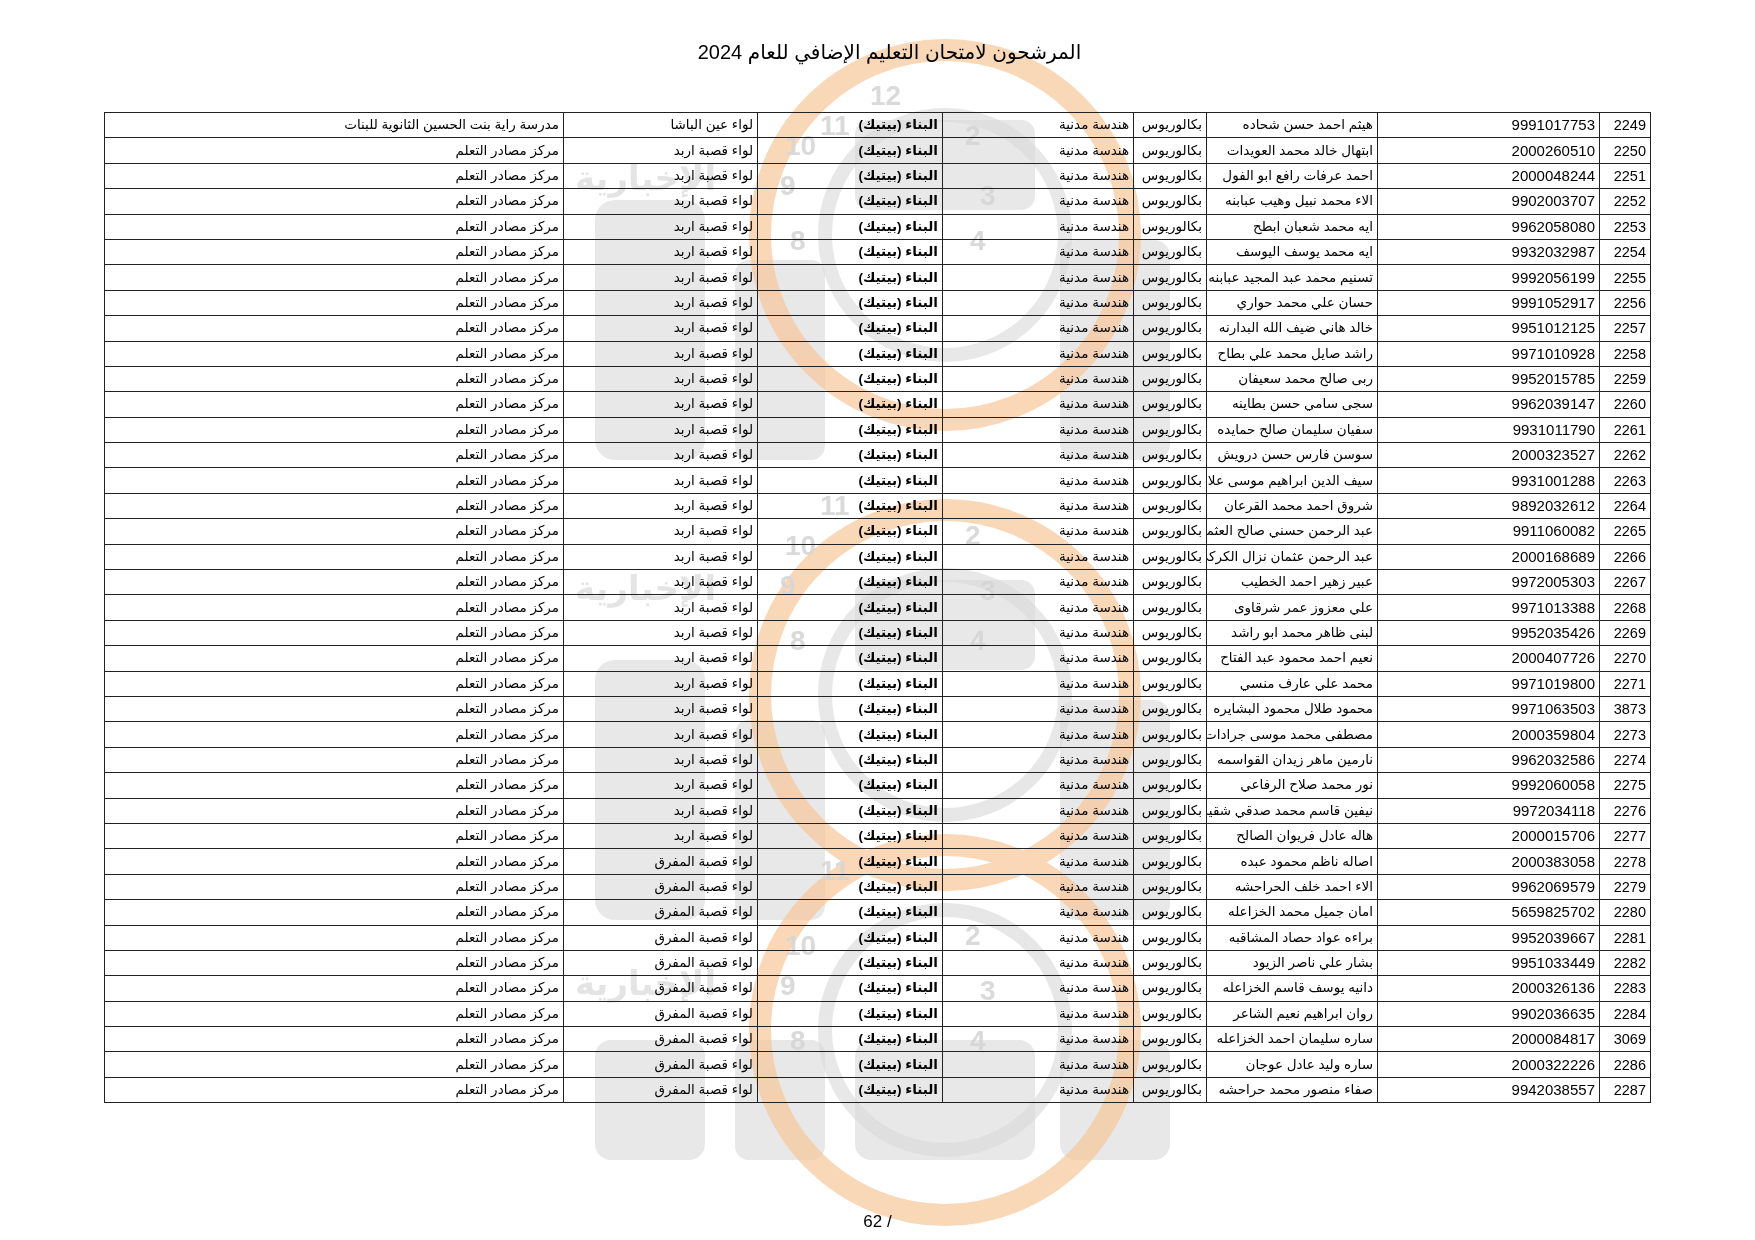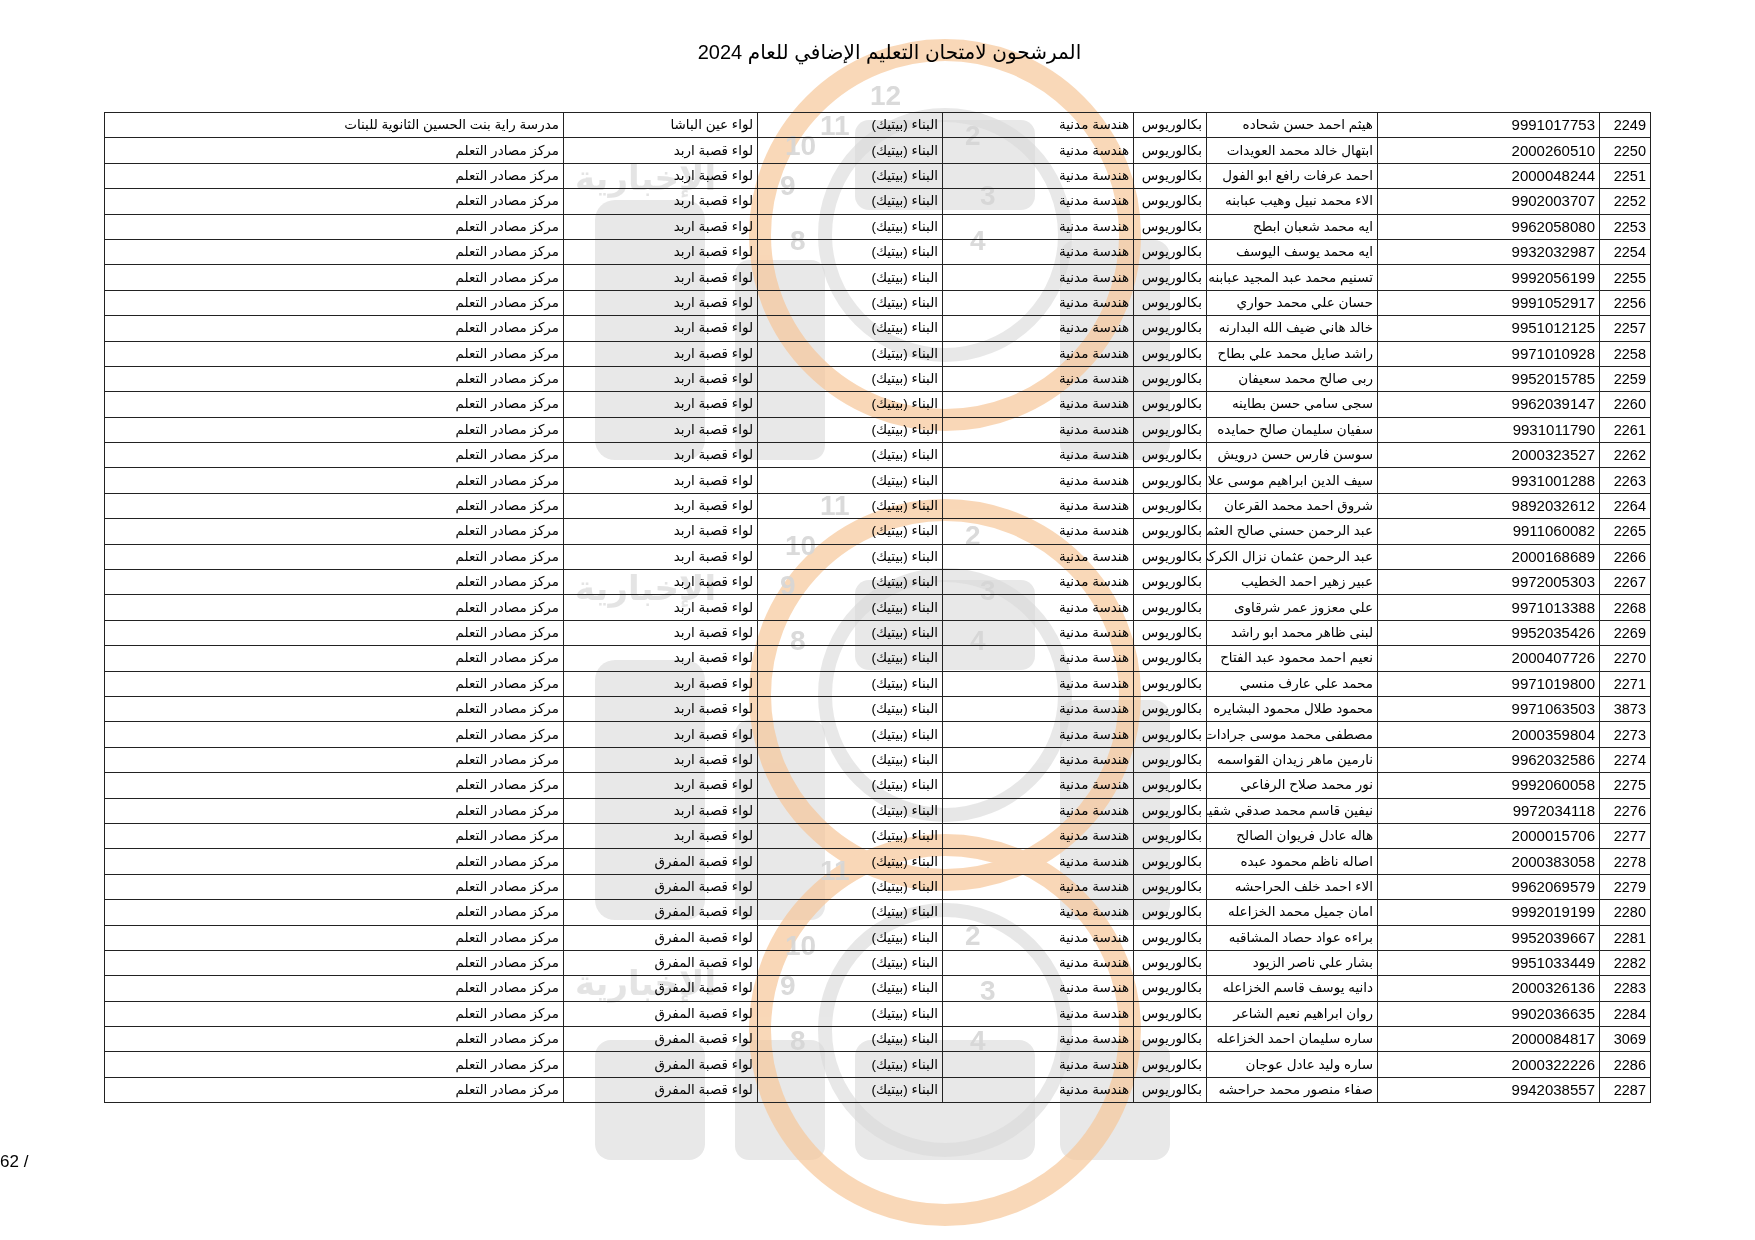--- a/index.html
+++ b/index.html
@@ -18,24 +18,24 @@
     border-collapse: collapse; direction: rtl; table-layout: fixed;
     z-index: 2; font-size: 13.5px;
   }
   table.roster td {
     border: 1.3px solid #222; height: 24.4px; padding: 0 4px;
     white-space: nowrap; overflow: hidden; text-align: right;
     background: transparent; line-height: 24px;
   }
   td.c-seq { font-size: 14.5px; text-align: center; }
   td.c-id { font-size: 15px; text-align: center; }
-  td.c-spec { font-weight: normal; text-align: center; }
+  td.c-spec { font-weight: bold; text-align: center; }
   .page-number {
-    position: absolute; top: 1152px; left: 0; width: 100%;
-    text-align: left; font-size: 17px; z-index: 2;
+    position: absolute; top: 1212px; left: 0; width: 100%;
+    text-align: center; font-size: 17px; z-index: 2;
   }
 </style>
 </head>
 <body>
 
 <svg class="watermark" width="1755" height="1240" viewBox="0 0 1755 1240" xmlns="http://www.w3.org/2000/svg">
 
   <g fill="#e4e4e4" opacity="0.85">
     <rect x="595" y="200" width="110" height="260" rx="20"></rect>
     <rect x="735" y="260" width="90" height="200" rx="14"></rect>
@@ -442,21 +442,21 @@
     <td class="c-name">الاء احمد خلف الحراحشه</td>
     <td class="c-degree">بكالوريوس</td>
     <td class="c-major">هندسة مدنية</td>
     <td class="c-spec">البناء (بيتيك)</td>
     <td class="c-district">لواء قصبة المفرق</td>
     <td class="c-center">مركز مصادر التعلم</td>
   </tr>
 
   <tr>
     <td class="c-seq">2280</td>
-    <td class="c-id">9992019199</td>
+    <td class="c-id">5659825702</td>
     <td class="c-name">امان جميل محمد الخزاعله</td>
     <td class="c-degree">بكالوريوس</td>
     <td class="c-major">هندسة مدنية</td>
     <td class="c-spec">البناء (بيتيك)</td>
     <td class="c-district">لواء قصبة المفرق</td>
     <td class="c-center">مركز مصادر التعلم</td>
   </tr>
 
   <tr>
     <td class="c-seq">2281</td>

